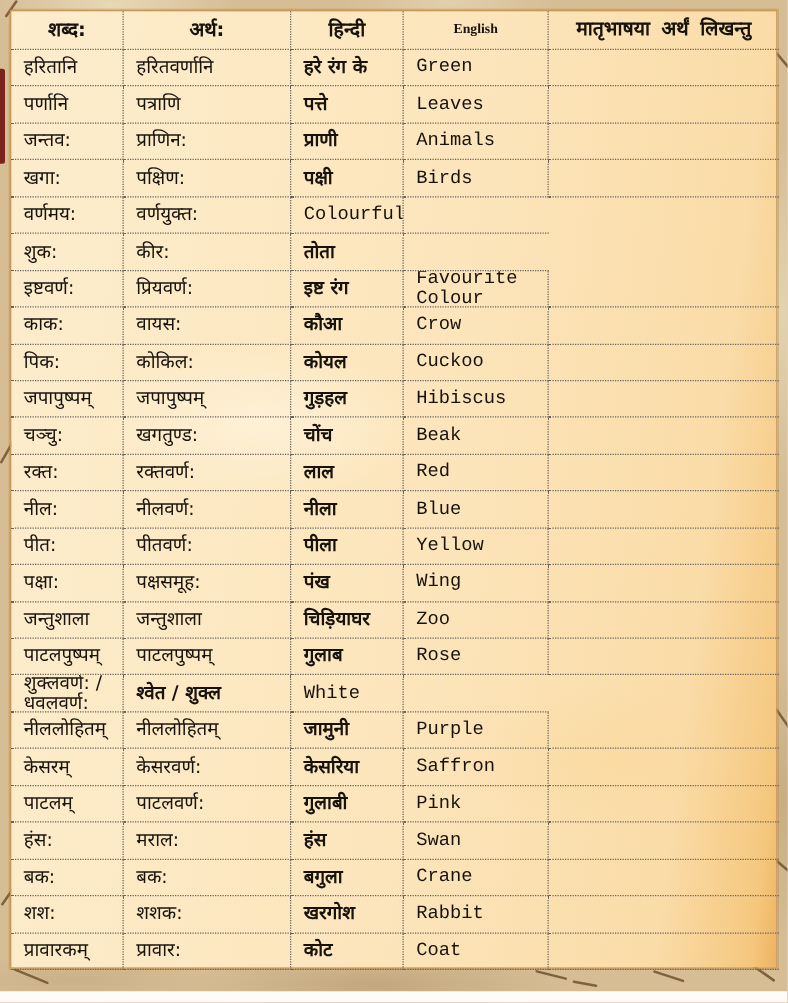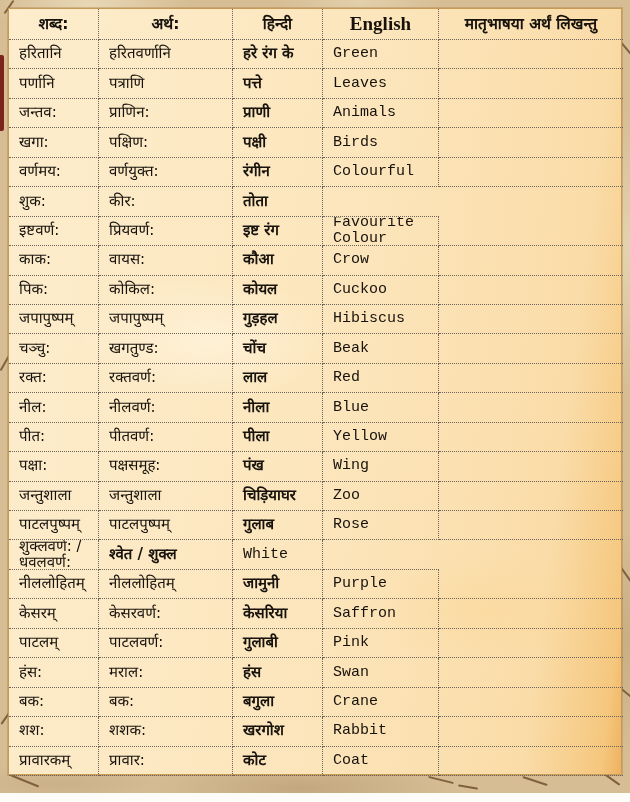--- a/index.html
+++ b/index.html
@@ -31,24 +31,24 @@
 
   .t-row { display:grid; grid-template-columns:90px 134px 90px 116px 184px; height:29.44px; }
   .t-row.t-header { height:31px; }
   .t-row > div {
     border-right:1px dotted #6b645c;
     border-bottom:1px dotted #6b645c;
     display:flex; align-items:center; overflow:hidden;
     color:#17120c; font-size:15px; line-height:1.05;
     padding-left:10px;
   }
-  .t-row > div:last-child { border-right:none; }
+  .t-row > div:last-child { border-right:none;font-family:Liberation Mono, monospace; }
 
   .t-header > div { justify-content:center; padding-left:0; font-weight:bold; font-size:15.5px; }
-  .t-header .h-english { font-family:"Liberation Serif","DejaVu Serif",serif; font-size:19px; }
+  .t-header .h-english { font-family:"Liberation Serif","DejaVu Serif",serif; font-size:11px; }
 
   .c-meaning { padding-left:12px; }
   .c-hindi   { padding-left:8px;font-weight:bold; }
   .c-english { padding-left:12px; font-family:Liberation Mono, monospace; font-size:13.5px; }
   .c-note    { padding-left:0; }
 
   
   .tear { position:absolute; height:2px; background:#7f6140; border-radius:2px; }
   .sliver { position:absolute; left:0; top:55px; width:4px; height:76px; background:#7b241c; border-radius:0 2px 2px 0; }
   .bottom-strip { position:absolute; left:0; top:793px; width:630px; height:9px; background:#fdfcf8; }
@@ -105,21 +105,20 @@
         <div class="t-row">
     <div class="c-word">खगा:</div>
     <div class="c-meaning">पक्षिण:</div>
     <div class="c-hindi">पक्षी</div>
     <div class="c-english">Birds</div>
     <div class="c-note"></div>
   </div>
         <div class="t-row">
     <div class="c-word">वर्णमय:</div>
     <div class="c-meaning">वर्णयुक्त:</div>
-    <div class="c-hindi">रंगीन</div>
     <div class="c-english">Colourful</div>
     <div class="c-note"></div>
   </div>
         <div class="t-row">
     <div class="c-word">शुक:</div>
     <div class="c-meaning">कीर:</div>
     <div class="c-hindi">तोता</div>
     <div class="c-note"></div>
   </div>
         <div class="t-row">

